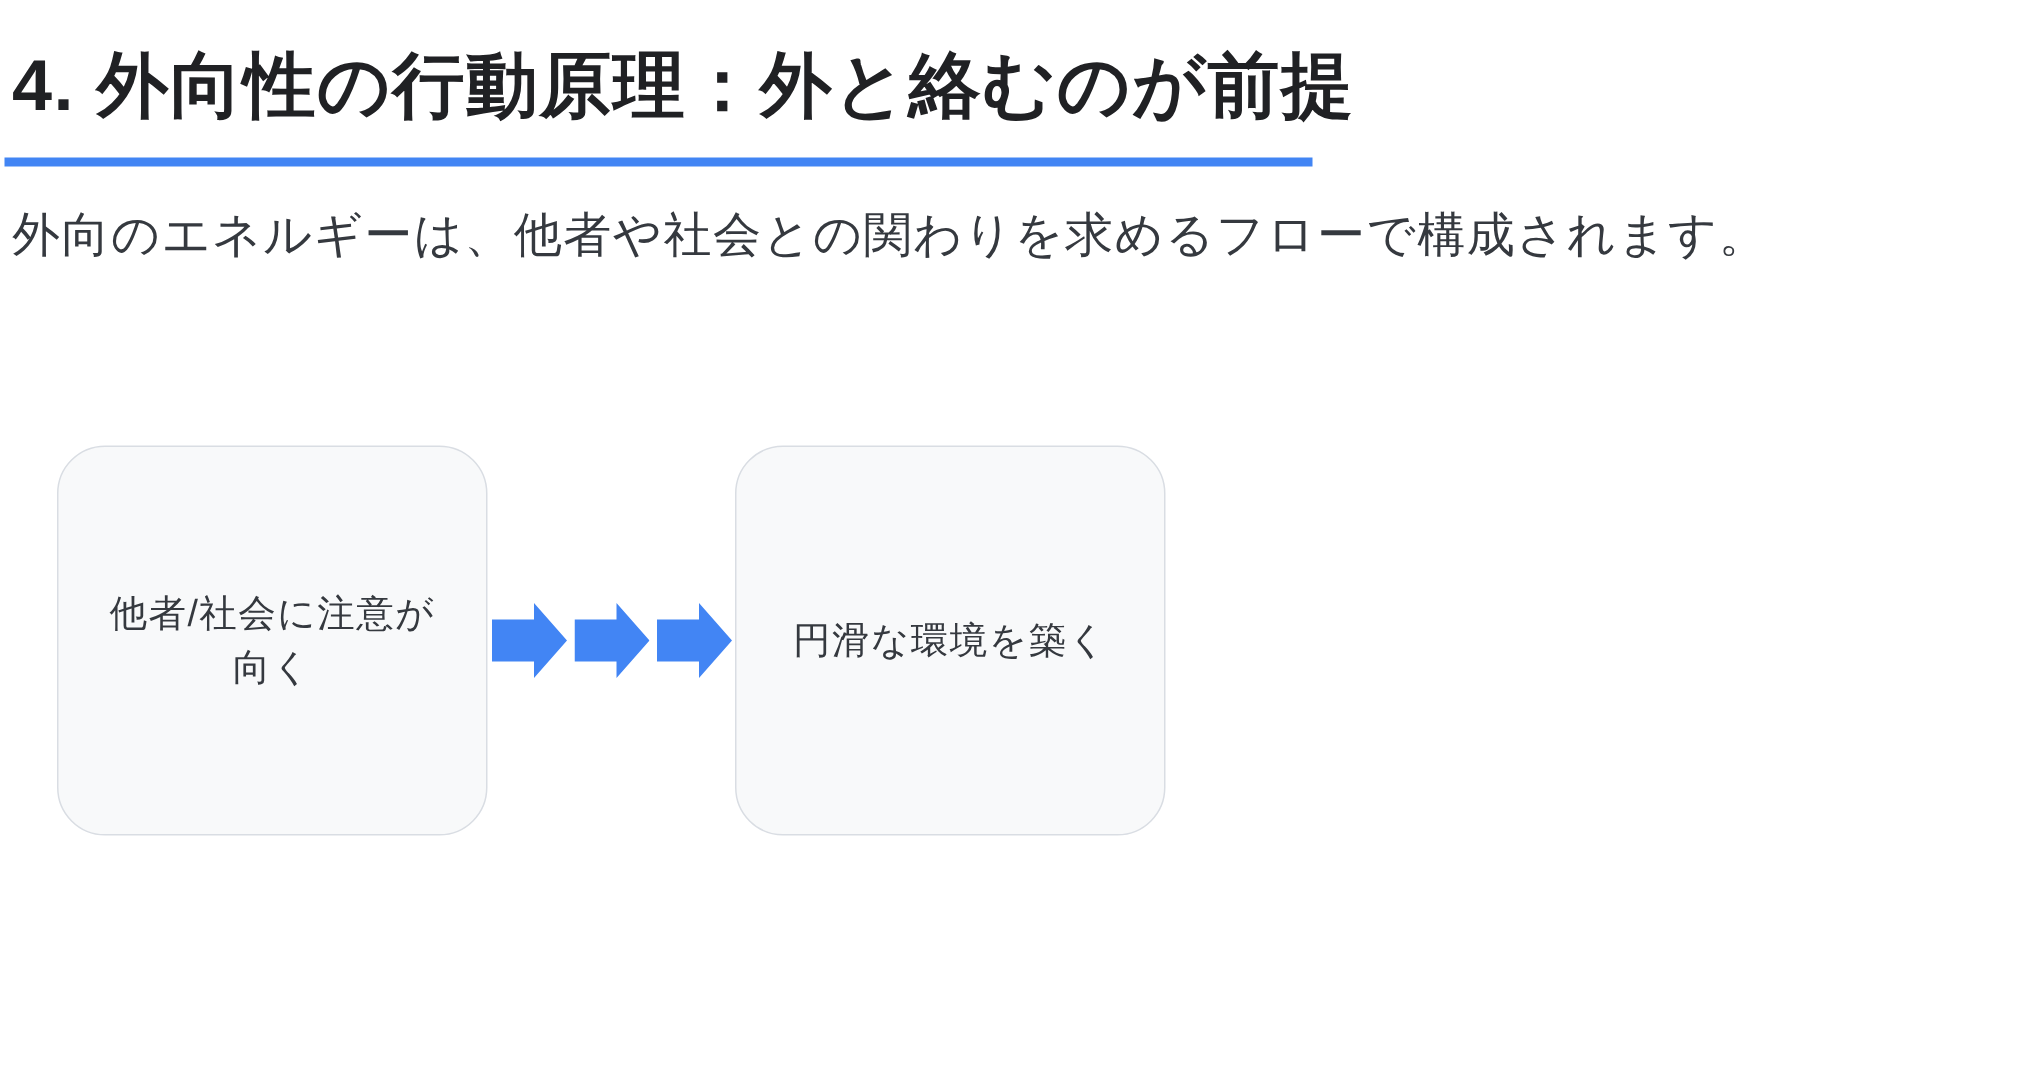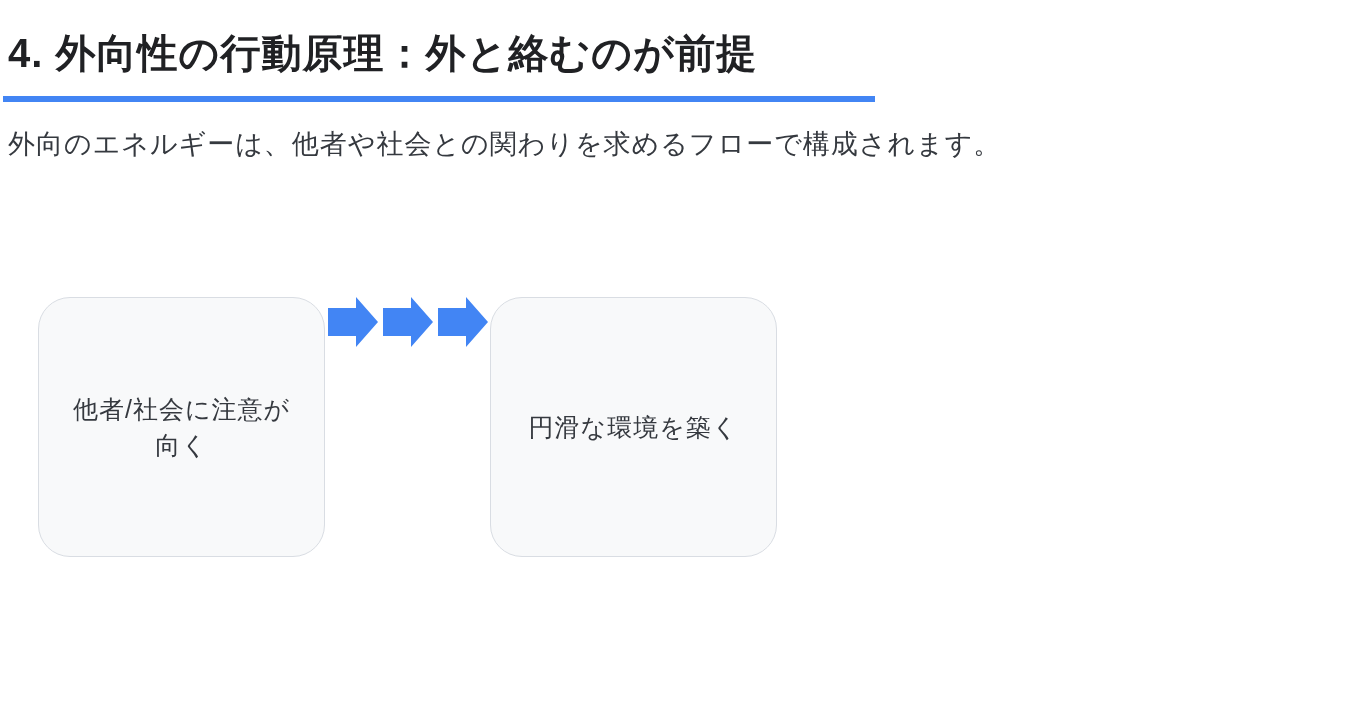--- a/index.html
+++ b/index.html
@@ -8,47 +8,47 @@
     background: #ffffff;
     font-family: "Liberation Sans", "DejaVu Sans", sans-serif;
     color: #35393f;
     overflow: hidden;
   }
   .page { position: relative; width: 1345px; height: 714px; background: #ffffff; }
 
   
   .page-title {
     margin: 30px 0 0 8px;
-    font-size: 40px;
+    font-size: 48px;
     font-weight: 700;
     letter-spacing: 1px;
     color: #202124;
     line-height: 1.15;
   }
   .title-underline {
     margin: 20px 0 0 3px;
     width: 872px;
     height: 6px;
     background: #4285f4;
   }
   .page-subtitle {
     margin: 26px 0 0 8px;
-    font-size: 27px;
+    font-size: 32px;
     letter-spacing: 1px;
     color: #35393f;
     line-height: 1.2;
   }
 
   
   .flow {
     position: absolute;
     top: 267px;
     left: 10px;
     display: flex;
-    align-items: flex-start;
+    align-items: center;
     padding-left: 28px;
   }
   .flow-step {
     width: 287px;
     height: 260px;
     flex: none;
     background: #f8f9fa;
     border: 1px solid #d9dde3;
     border-radius: 32px;
     display: flex;

